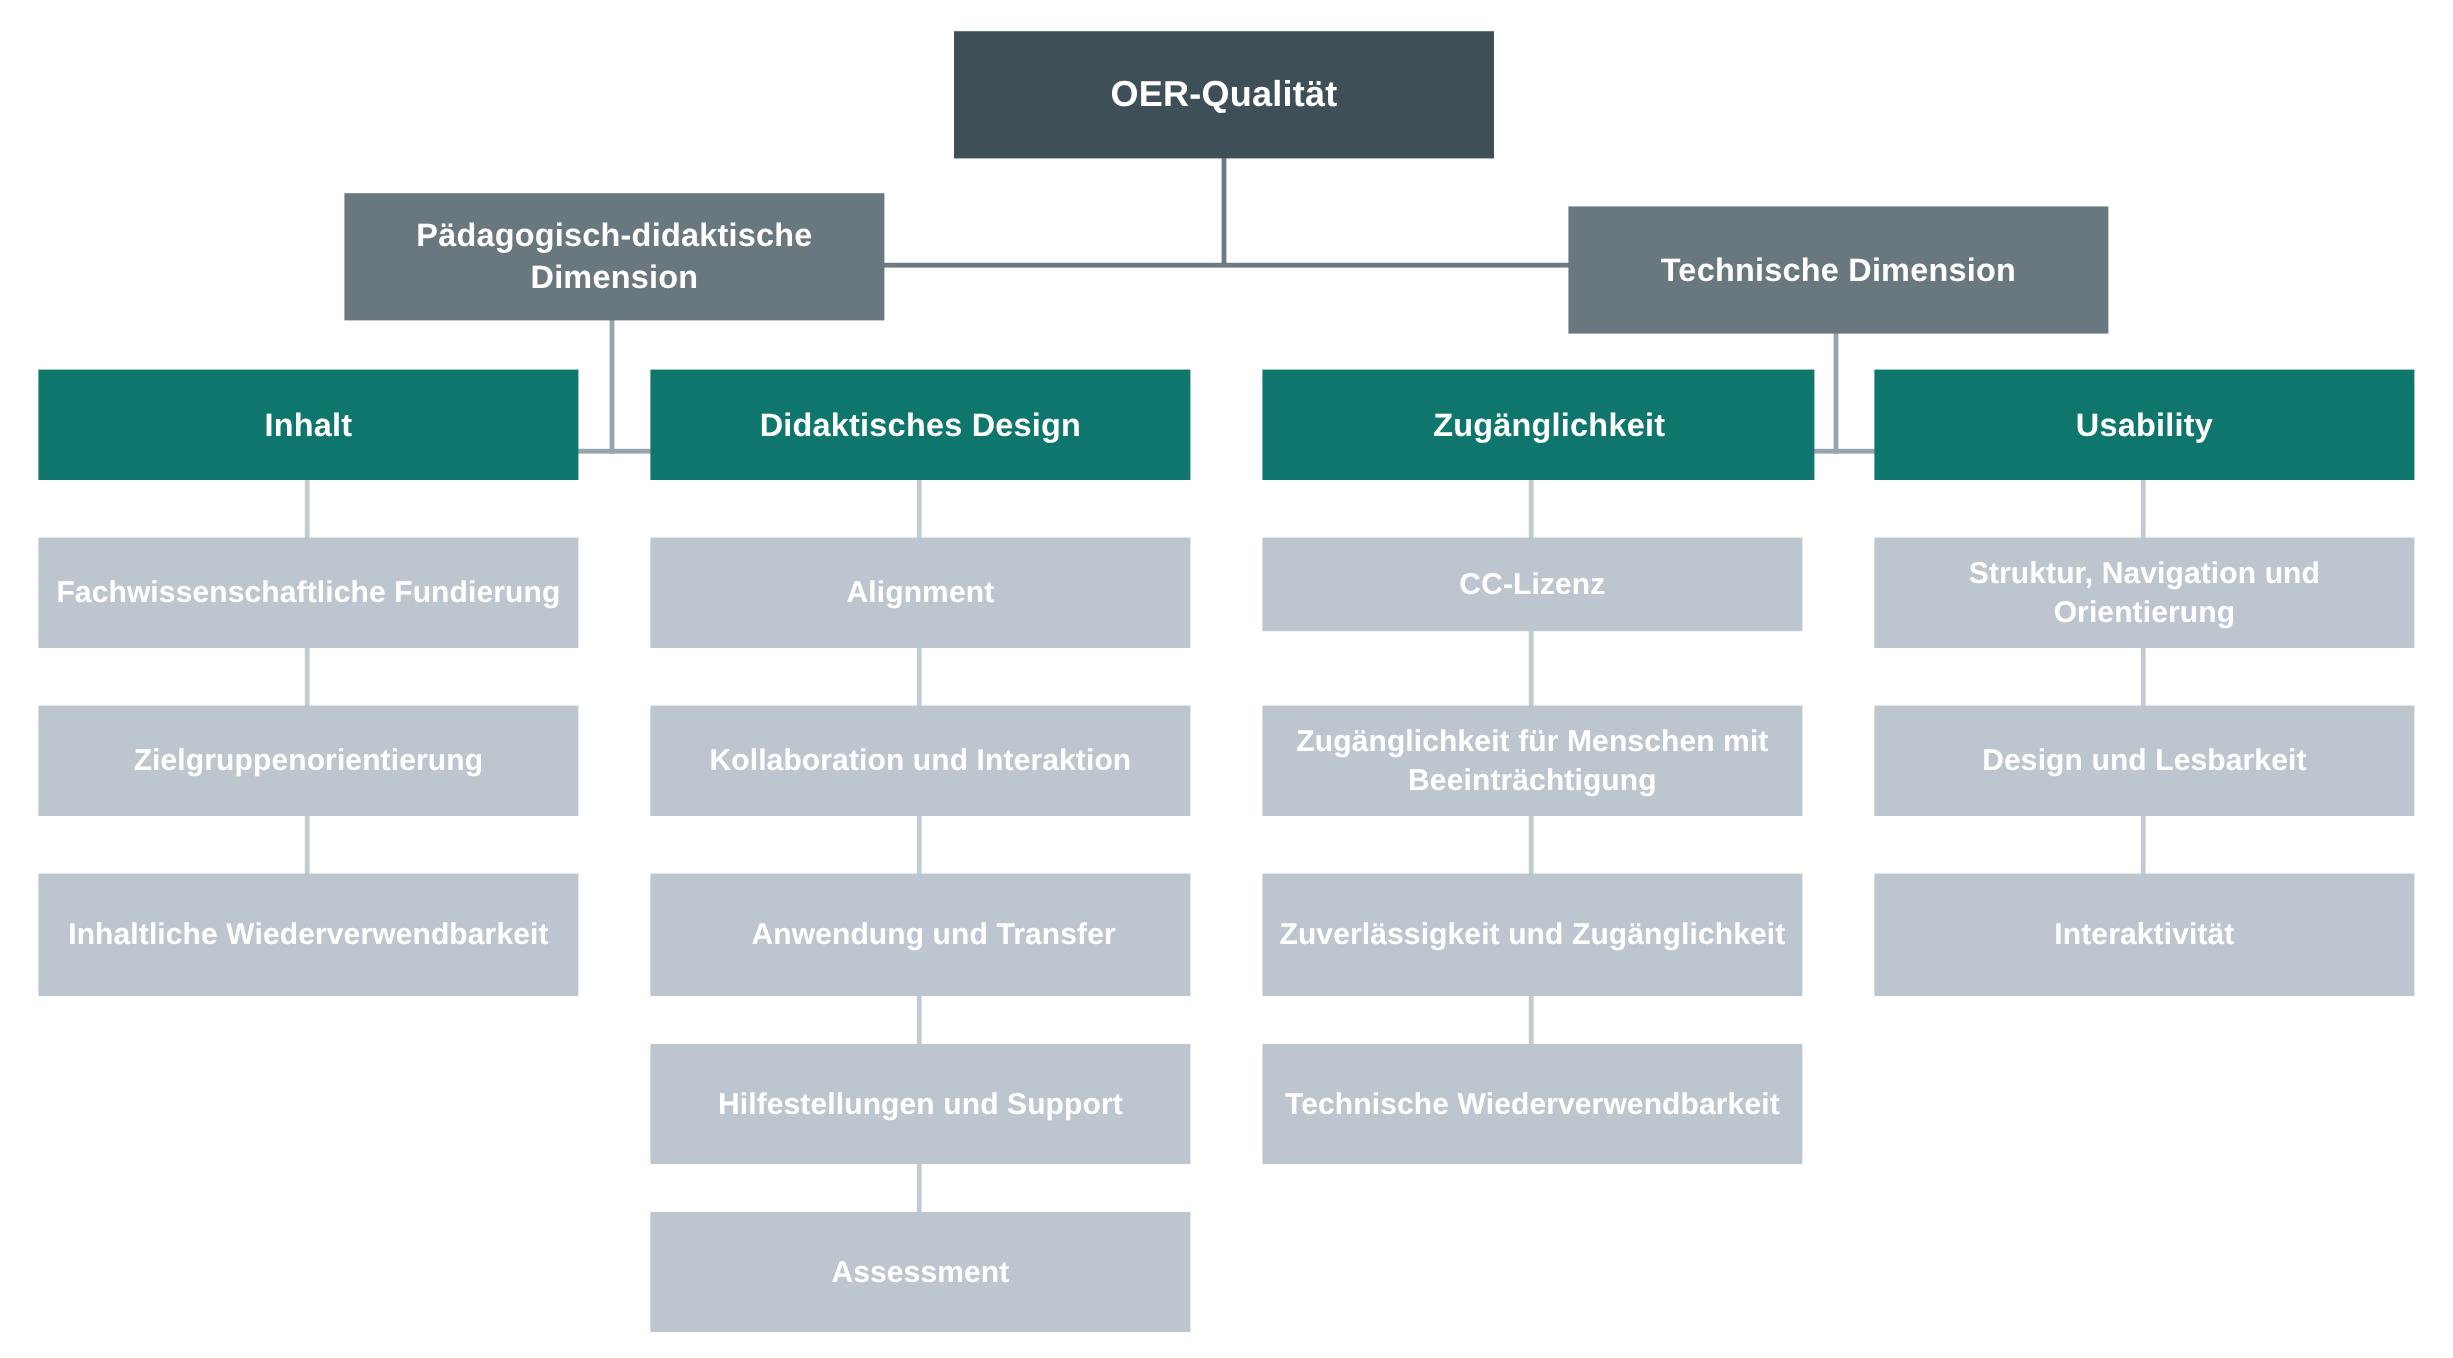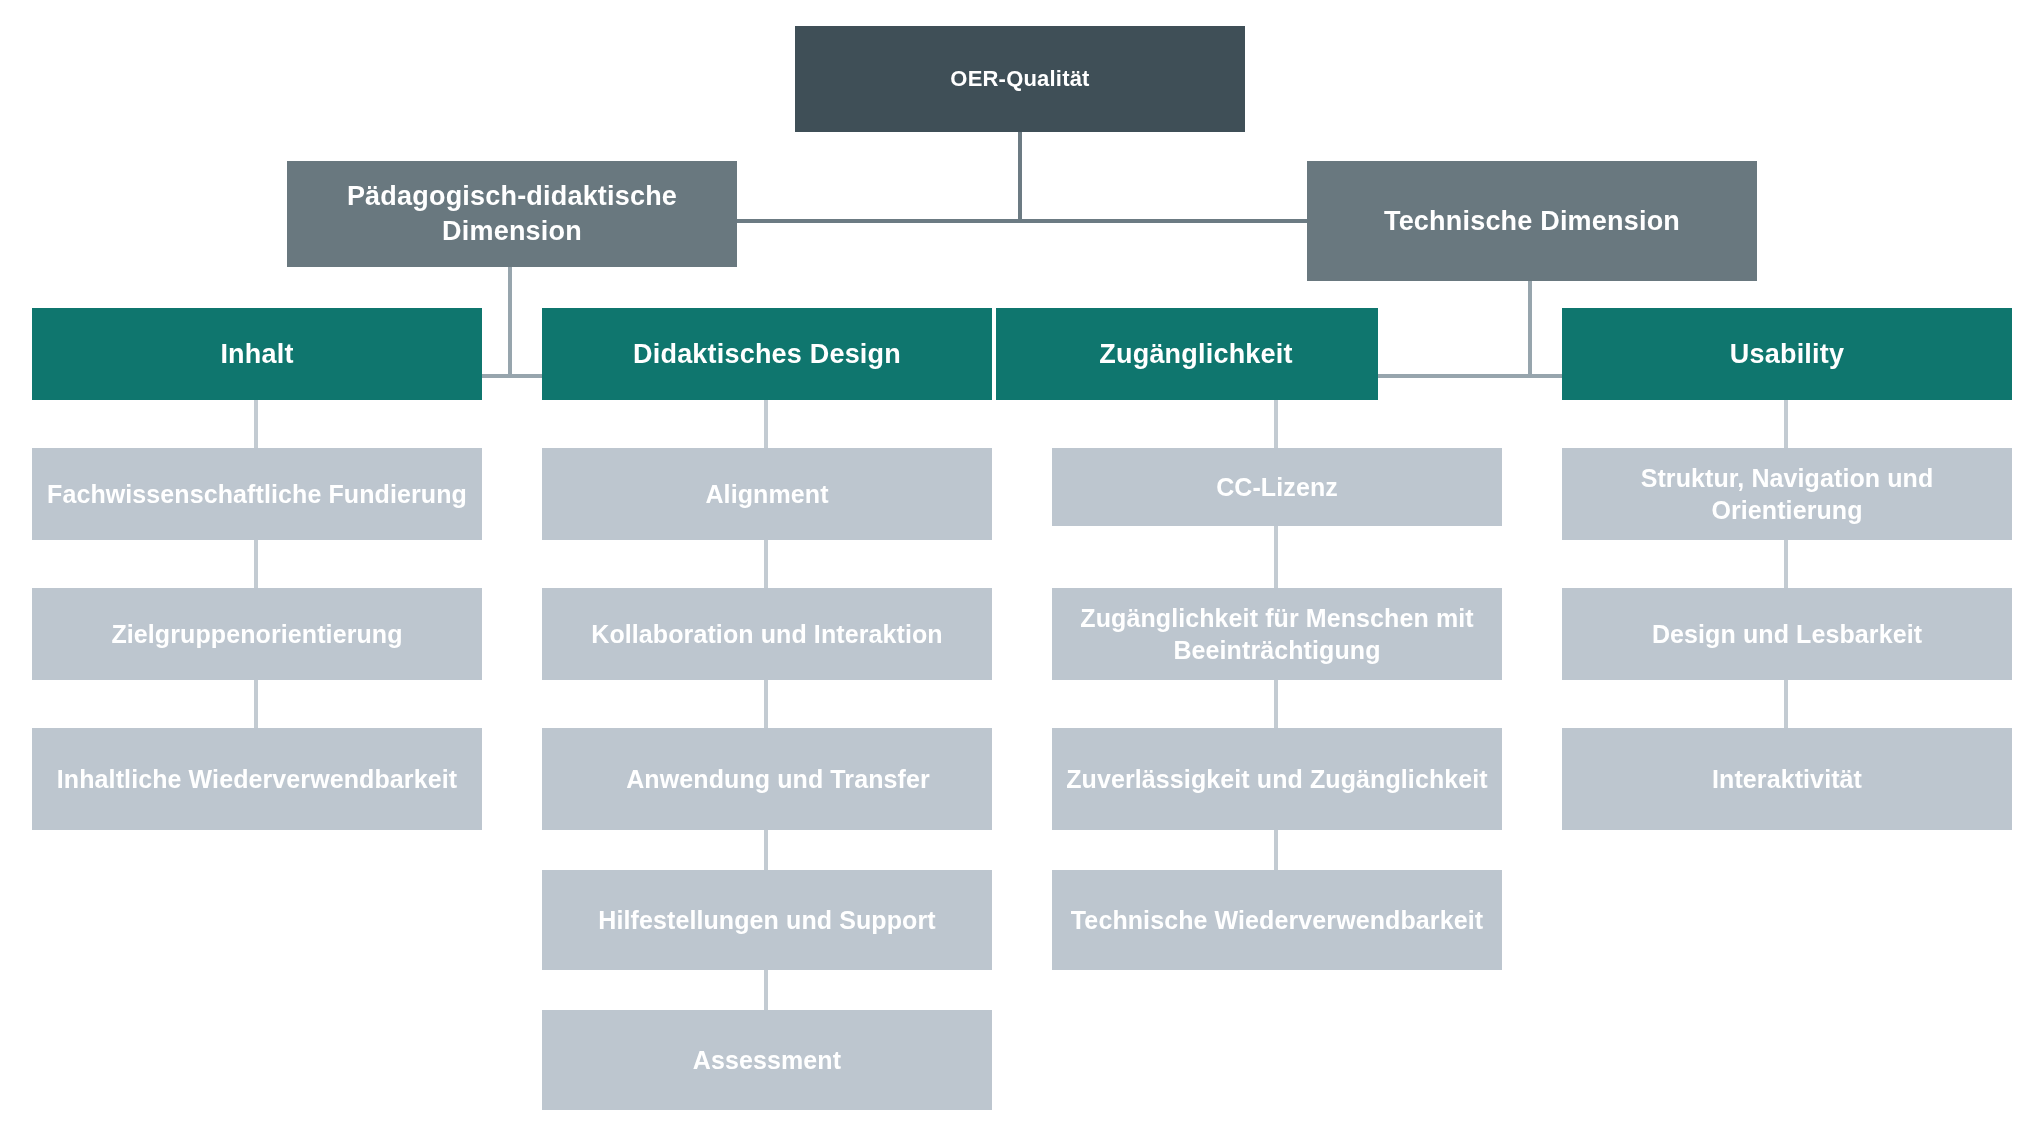--- a/index.html
+++ b/index.html
@@ -30,21 +30,21 @@
     line-height: 1.28;
     padding: 4px 10px;
     z-index: 2;
   }
   .node span {
     display: block;
     width: 100%;
   }
   .lvl-root {
     background: #3f4f57;
-    font-size: 22px;
+    font-size: 30px;
     letter-spacing: 0.2px;
   }
   .lvl-dim {
     background: #69787f;
     font-size: 27px;
     letter-spacing: 0.2px;
   }
   .lvl-cat {
     background: #0f766e;
     font-size: 27px;
@@ -90,33 +90,33 @@
   <div class="conn conn-light" style="left:1784px; top:400px; width:4px; height:430px;"></div>
 
   <div class="node lvl-root" style="left:795px; top:26px; width:450px; height:106px;">
     <span>OER-Qualität</span>
   </div>
 
   <div class="node lvl-dim" style="left:287px; top:161px; width:450px; height:106px;">
     <span>Pädagogisch-didaktische Dimension</span>
   </div>
 
-  <div class="node lvl-dim" style="left:1307px; top:161px; width:450px; height:120px;justify-content:flex-end;">
+  <div class="node lvl-dim" style="left:1307px; top:172px; width:450px; height:106px;justify-content:flex-end;">
     <span>Technische Dimension</span>
   </div>
 
   <div class="node lvl-cat" style="left:32px; top:308px; width:450px; height:92px;">
     <span>Inhalt</span>
   </div>
 
   <div class="node lvl-cat" style="left:542px; top:308px; width:450px; height:92px;">
     <span>Didaktisches Design</span>
   </div>
 
-  <div class="node lvl-cat" style="left:996px; top:308px; width:382px; height:92px;padding-left:28px;">
+  <div class="node lvl-cat" style="left:1052px; top:308px; width:460px; height:92px;padding-left:28px;">
     <span>Zugänglichkeit</span>
   </div>
 
   <div class="node lvl-cat" style="left:1562px; top:308px; width:450px; height:92px;">
     <span>Usability</span>
   </div>
 
   <div class="node lvl-leaf" style="left:32px; top:448px; width:450px; height:92px;">
     <span>Fachwissenschaftliche Fundierung</span>
   </div>

